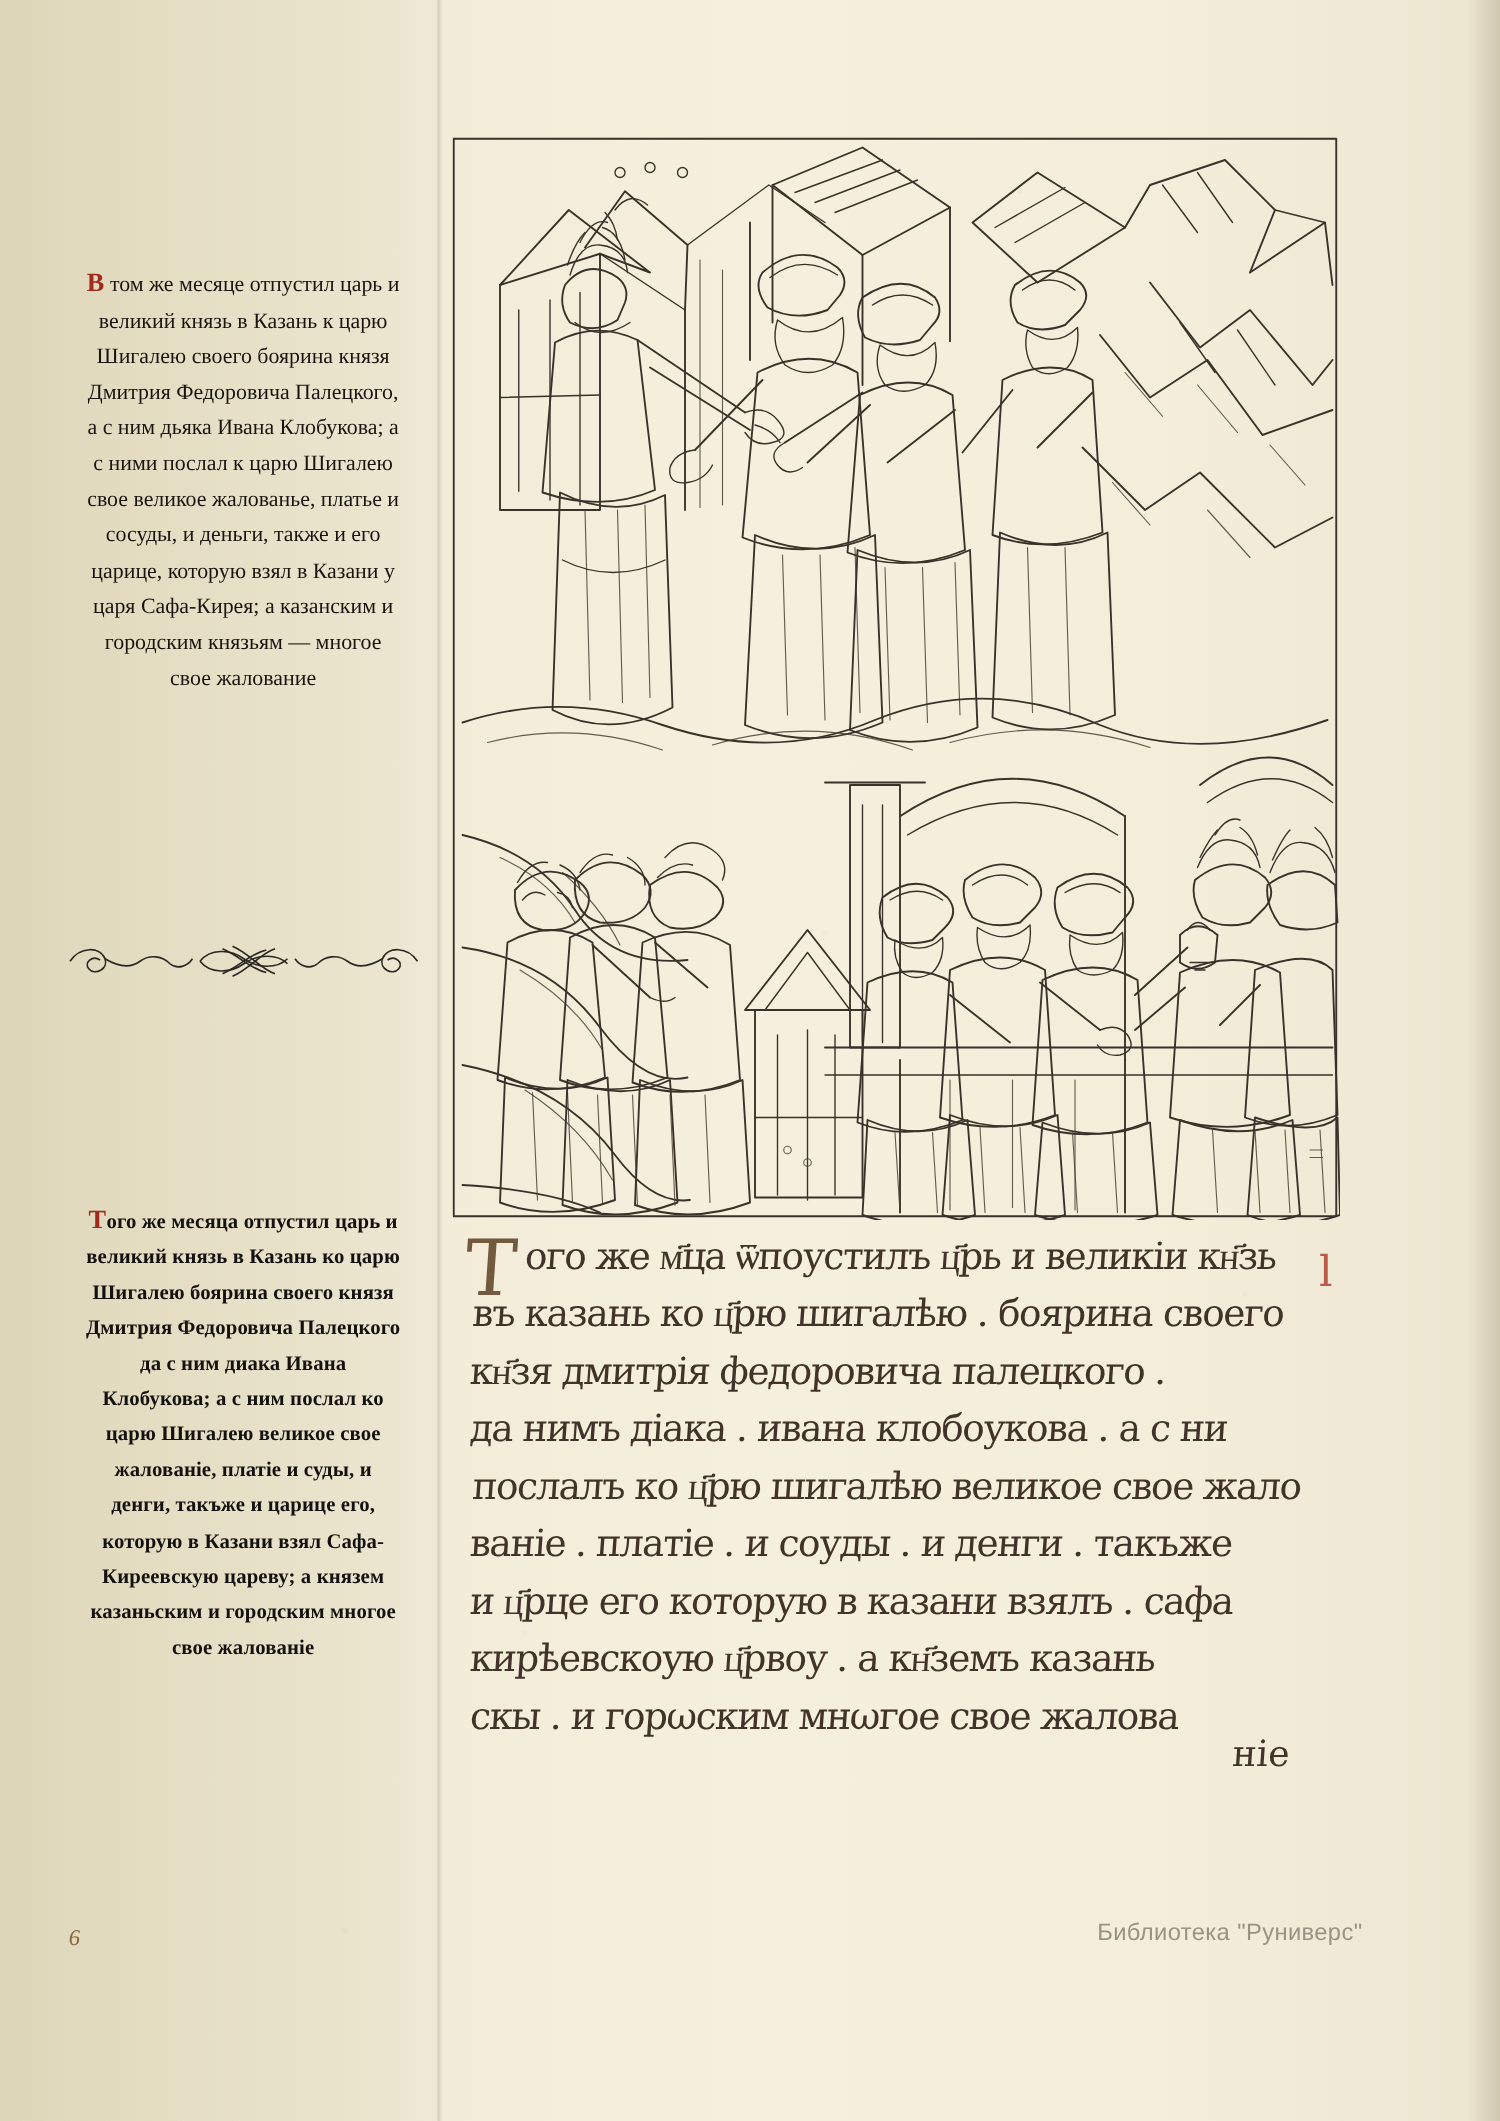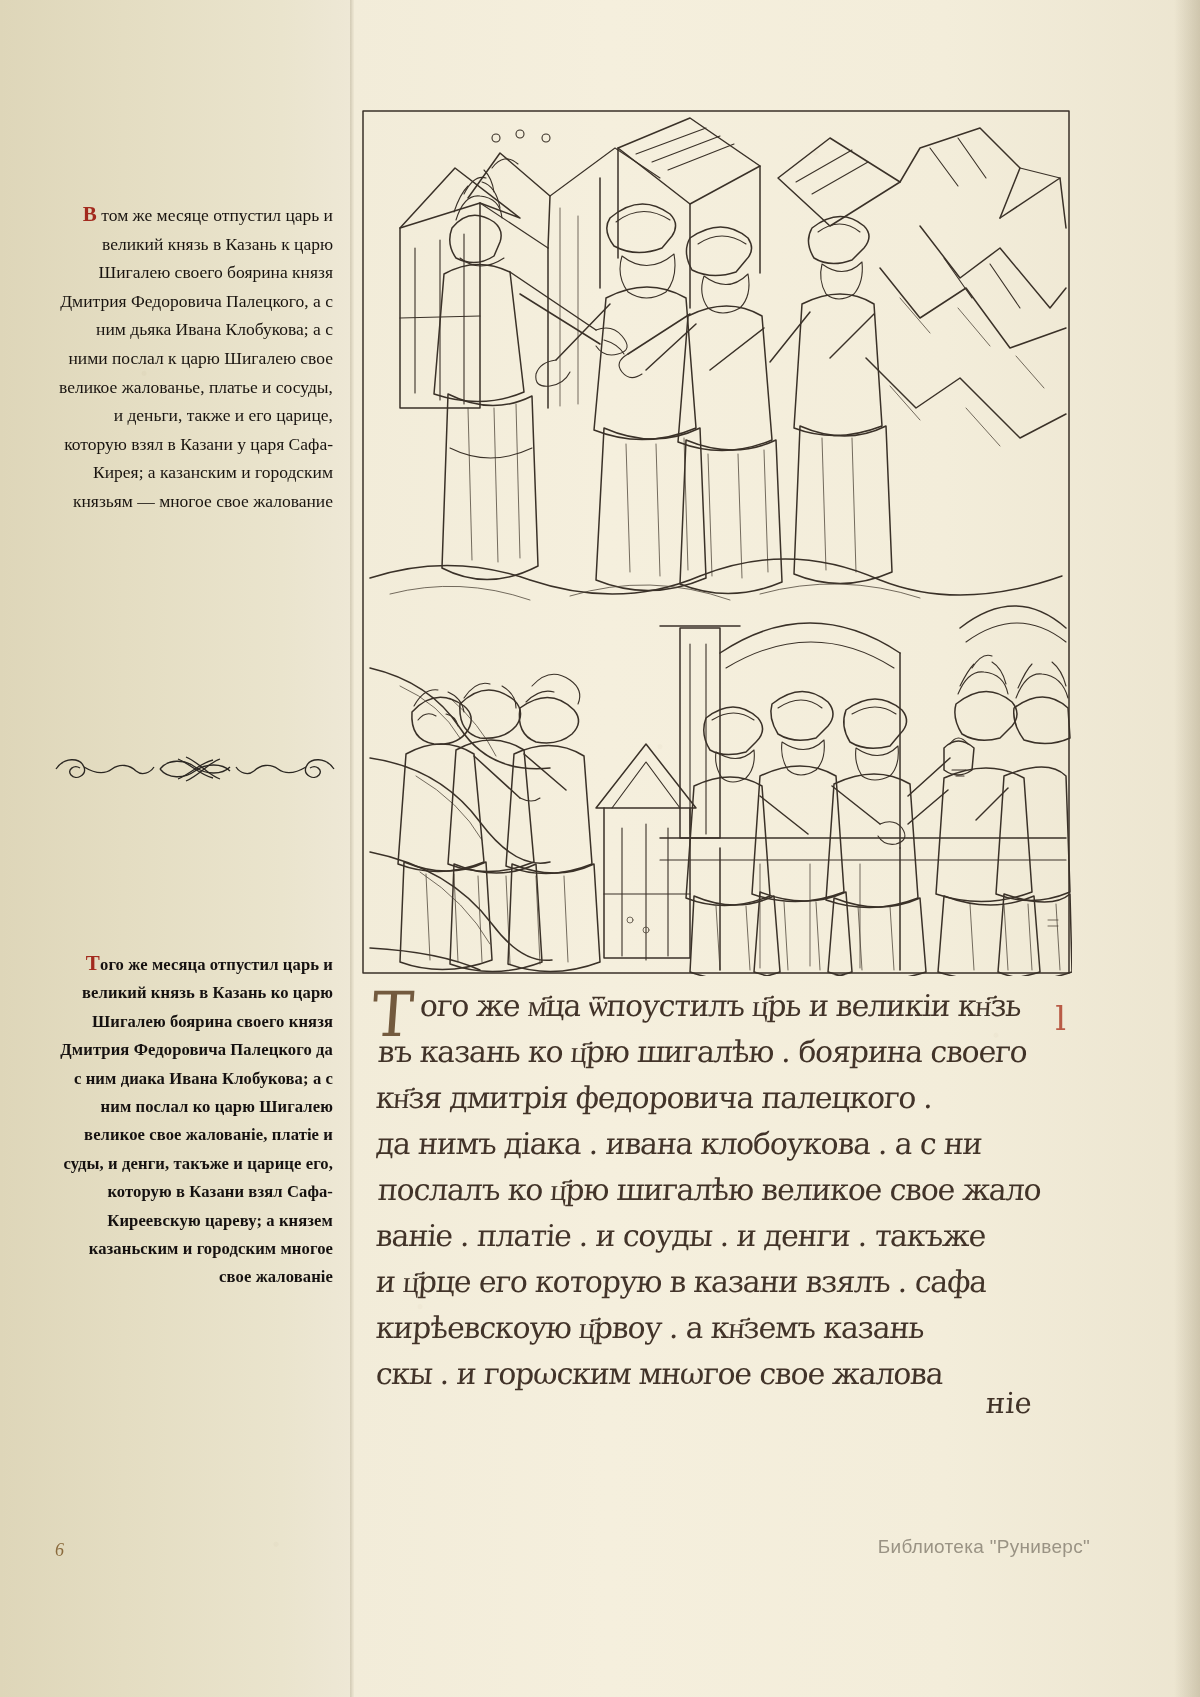--- a/index.html
+++ b/index.html
@@ -70,25 +70,25 @@
     left: 52px;
     width: 285px;
   }
   .translation-block {
     top: 196px;
   }
   .transcription-block {
     top: 945px;
   }
   .para {
-    margin: 4px;
+    margin: 16px;
     color: #191410;
     font-size: 17.5px;
     line-height: 28.6px;
-    text-align: right;
+    text-align: center;
     font-family: "Liberation Serif", serif;
   }
   .para .dropcap {
     color: #a32a1e;
     font-size: 21px;
     font-weight: bold;
     letter-spacing: 0.2px;
   }
   .transcription-block .para {
     font-weight: bold;

